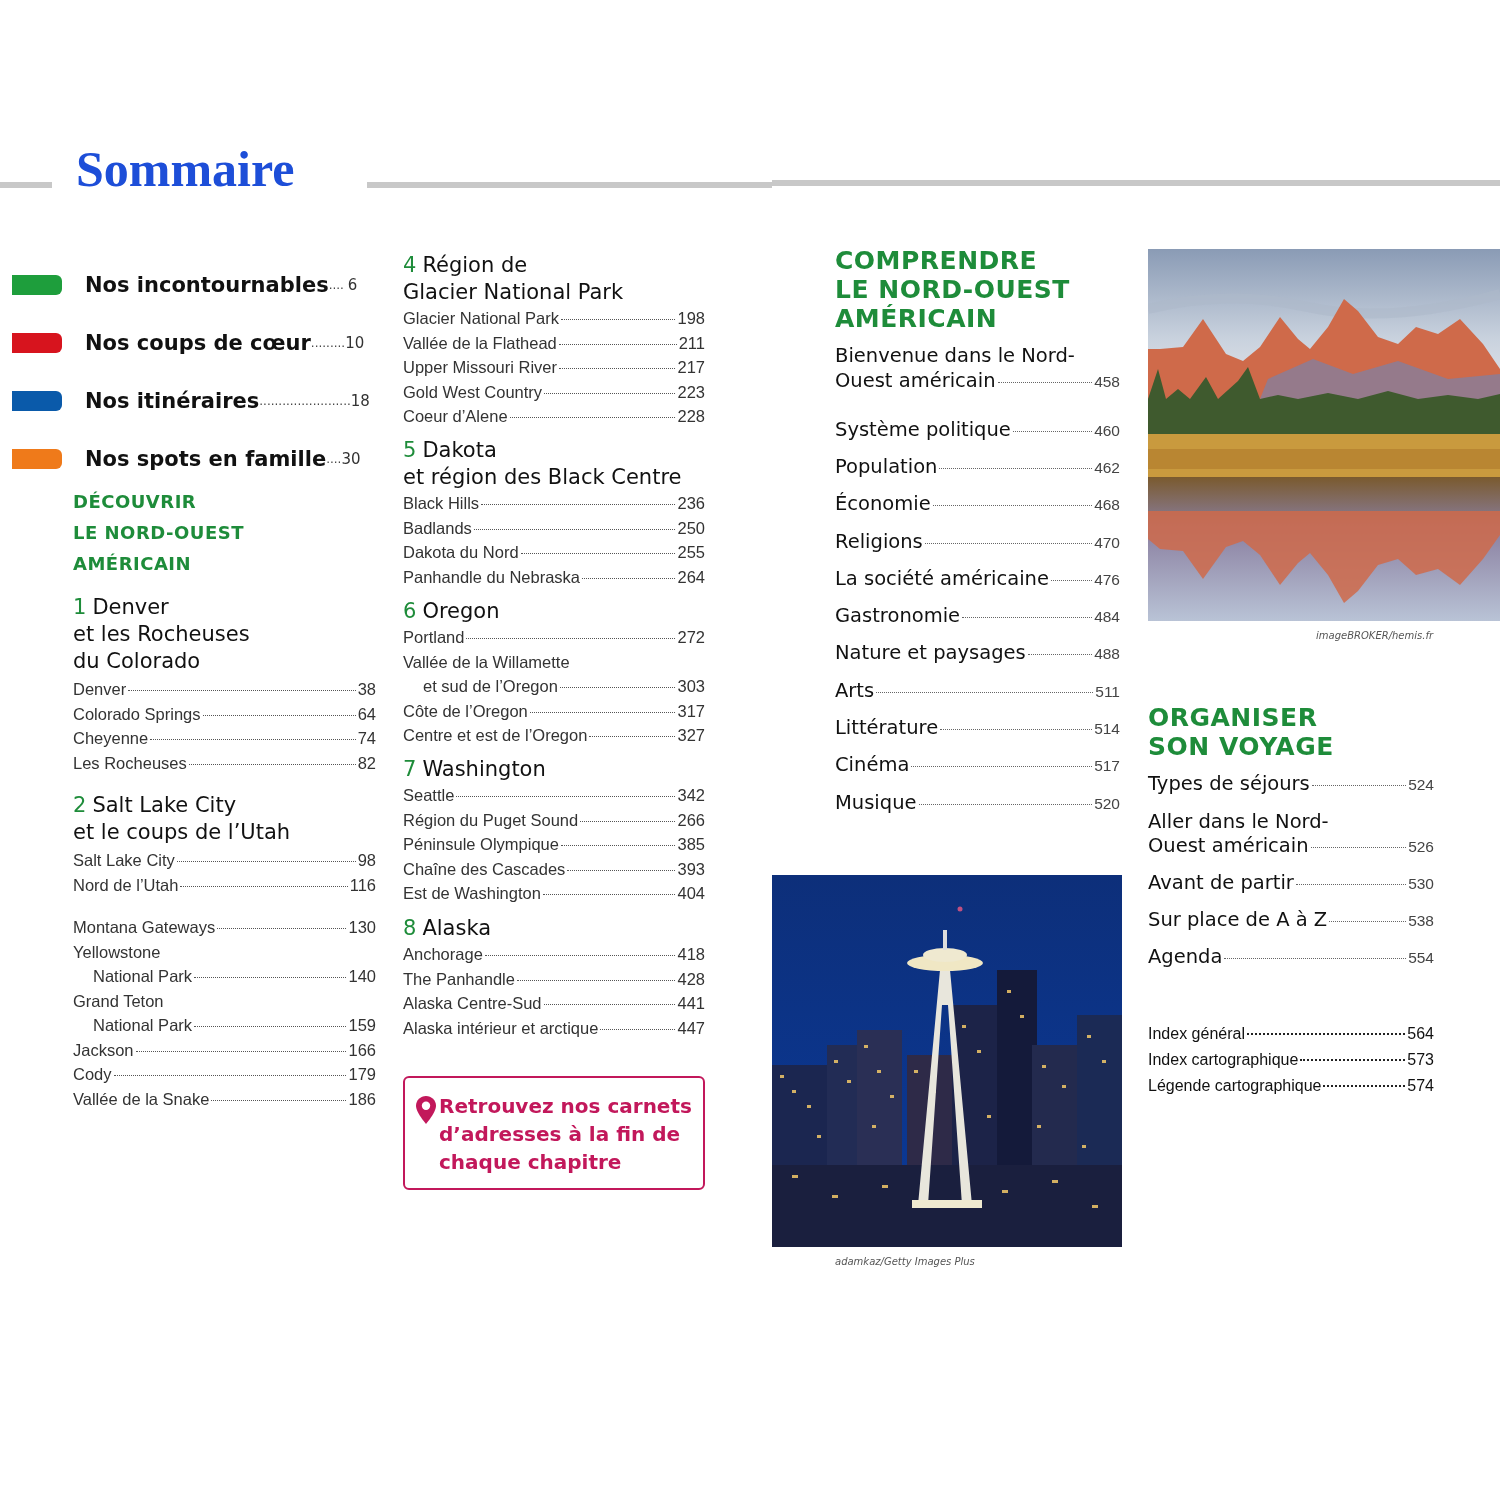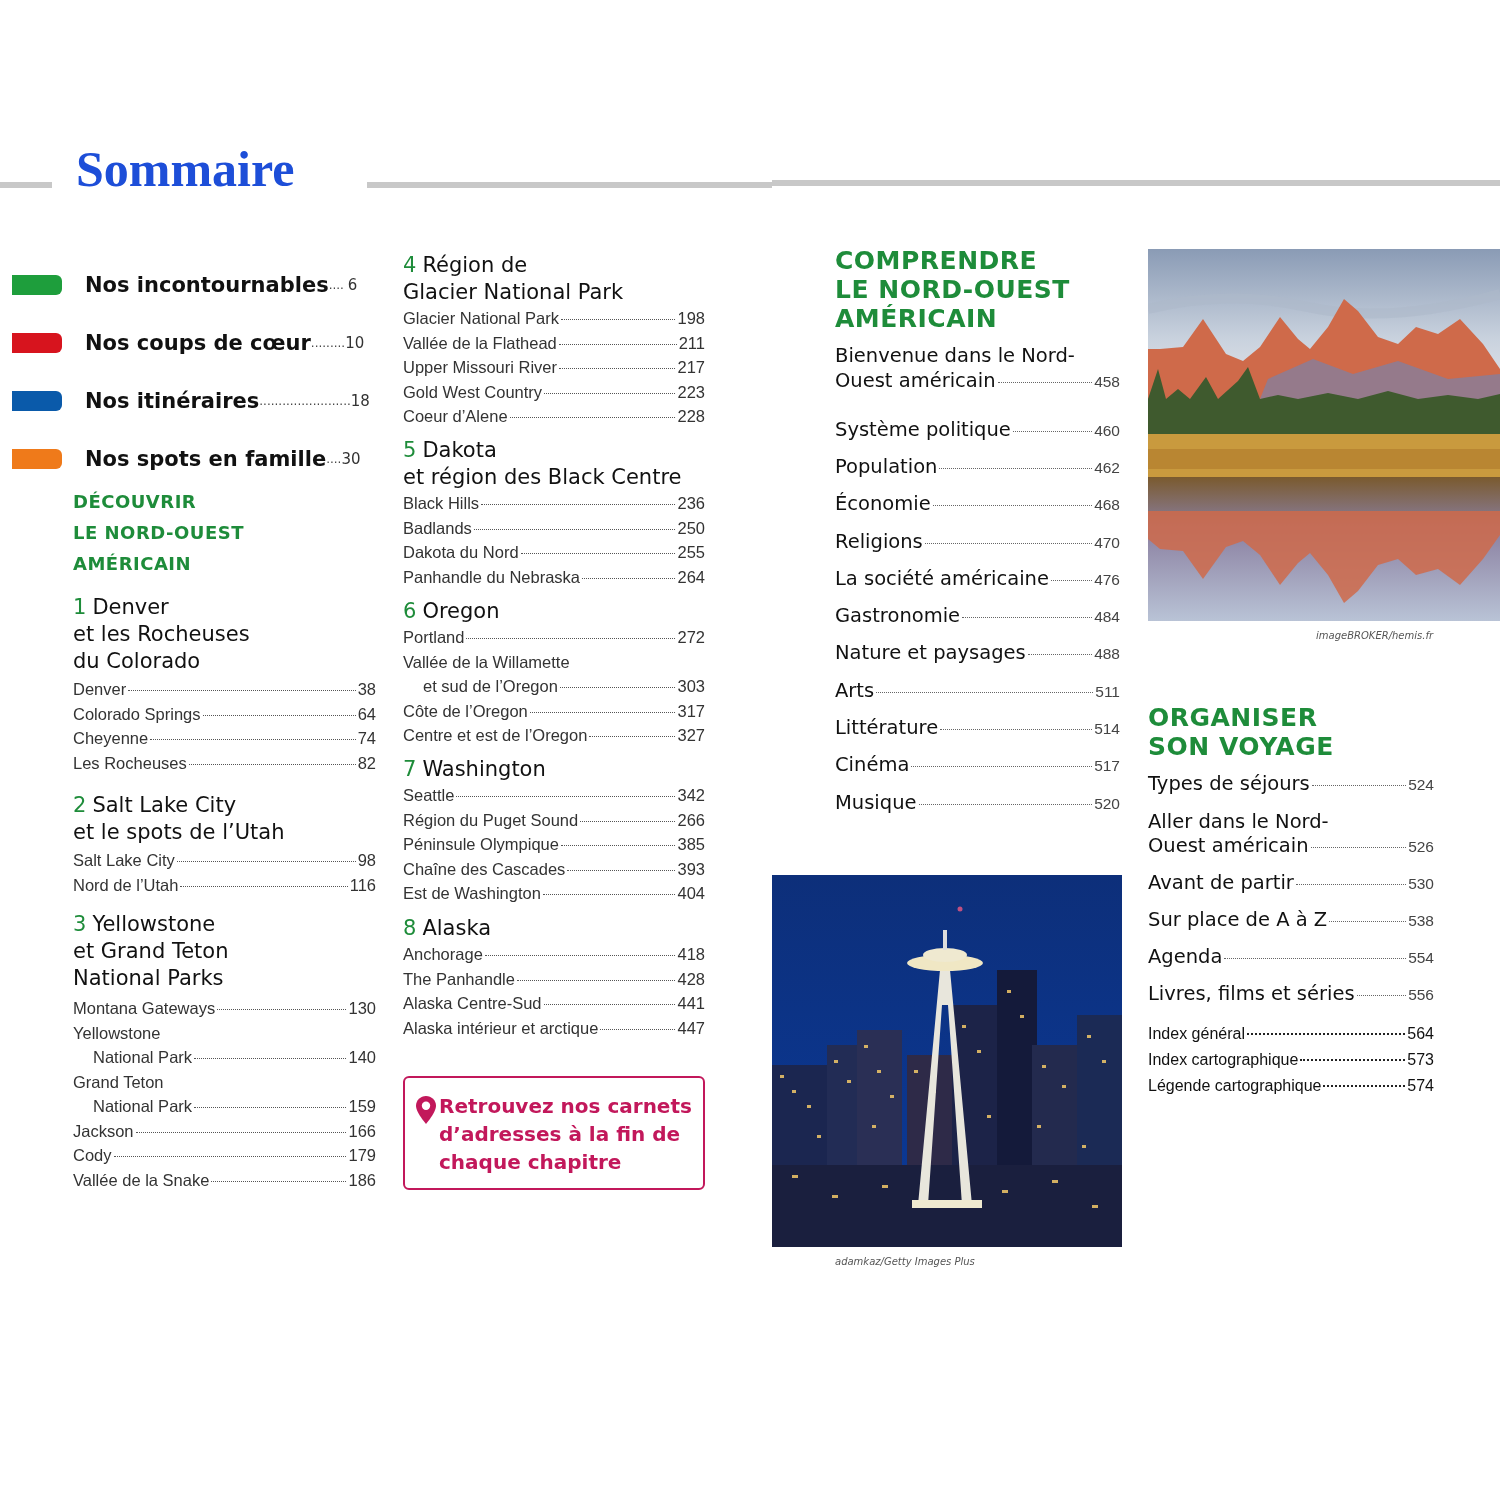--- a/index.html
+++ b/index.html
@@ -128,42 +128,37 @@
         <span class="t">Les Rocheuses</span>
         <span class="lead"></span>
         <span class="p">82</span>
       </div>
   </div>
 </div>
 
 <div class="abs col1" style="top:792px;">
   <div class="chap">
     <span class="line"><span class="num">2</span><span>Salt Lake City</span></span>
-    <span class="line">et le spots de l’Utah</span>
+    <span class="line">et le coups de l’Utah</span>
   </div>
   <div style="margin-top:2px;">
     <div class="entry">
         <span class="t">Salt Lake City</span>
         <span class="lead"></span>
         <span class="p">98</span>
       </div>
     <div class="entry">
         <span class="t">Nord de l’Utah</span>
         <span class="lead"></span>
         <span class="p">116</span>
       </div>
   </div>
 </div>
 
 <div class="abs col1" style="top:911px;">
-  <div class="chap">
-    <span class="line"><span class="num">3</span><span>Yellowstone</span></span>
-    <span class="line">et Grand Teton</span>
-    <span class="line">National Parks</span>
-  </div>
   <div style="margin-top:4px;">
     <div class="entry">
         <span class="t">Montana Gateways</span>
         <span class="lead"></span>
         <span class="p">130</span>
       </div>
     <div class="entry nolead"><span class="t">Yellowstone</span></div>
     <div class="entry indent">
         <span class="t">National Park</span>
         <span class="lead"></span>
@@ -552,25 +547,20 @@
   <div class="row" style="height:37px;">
       <span class="t">Sur place de A à Z</span>
       <span class="lead"></span>
       <span class="p">538</span>
     </div>
   <div class="row" style="height:37px;">
       <span class="t">Agenda</span>
       <span class="lead"></span>
       <span class="p">554</span>
     </div>
-  <div class="row" style="height:37px;">
-      <span class="t">Livres, films et séries</span>
-      <span class="lead"></span>
-      <span class="p">556</span>
-    </div>
 </div>
 
 <div class="abs col4 small-idx" style="top:1021px;">
   <div class="entry">
       <span class="t">Index général</span>
       <span class="lead"></span>
       <span class="p">564</span>
     </div>
   <div class="entry">
       <span class="t">Index cartographique</span>

